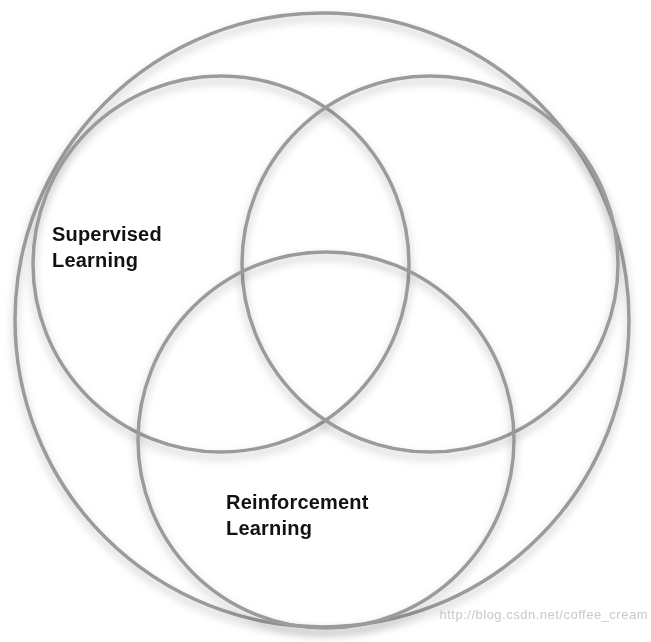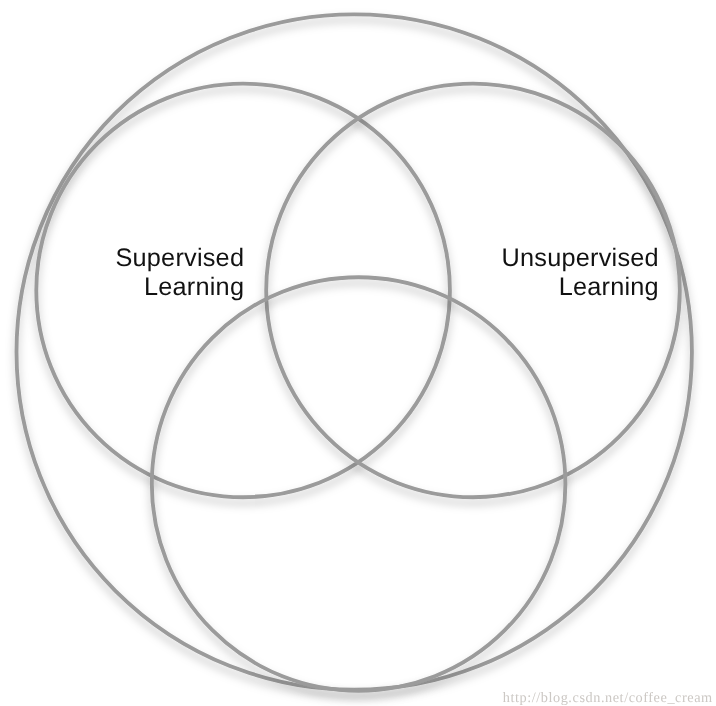--- a/index.html
+++ b/index.html
@@ -27,37 +27,37 @@
     width:651px;height:642px;
     display:block;
   }
   .ring{
     fill:none;
     stroke:var(--circle-stroke);
     stroke-width:3.5;
   }
   .venn-label{
     position:absolute;
-    text-align:right;
-    font-weight:400;
-    font-size:23px;
+    text-align:left;
+    font-weight:700;
+    font-size:20px;
     line-height:26px;
     color:var(--label-text);
     letter-spacing:0.2px;
     user-select:none;
   }
   .venn-label.left   {left:52px;  top:221px; width:170px;}
   .venn-label.right  {left:409px; top:221px; width:190px;}
   .venn-label.center {left:250px; top:299px; width:150px; color:var(--center-text);}
   .venn-label.bottom {left:226px; top:489px; width:190px;}
   .watermark{
     position:absolute;
     right:3px;
-    bottom:0;
-    font-family:Liberation Serif, serif;
+    bottom:20px;
+    font-family:Liberation Sans, sans-serif;
     font-size:13px;
     letter-spacing:0.5px;
     color:var(--watermark-text);
     white-space:nowrap;
     user-select:none;
     margin-left:16px;
   }
 </style>
 </head>
 <body>
@@ -71,19 +71,19 @@
       </filter>
     </defs>
     <circle class="ring" cx="322" cy="320" r="307" filter="url(#soft-shadow)"></circle>
     <circle class="ring" cx="221" cy="264" r="188" filter="url(#soft-shadow)"></circle>
     <circle class="ring" cx="430" cy="264" r="188" filter="url(#soft-shadow)"></circle>
     <circle class="ring" cx="326" cy="440" r="188" filter="url(#soft-shadow)"></circle>
   </svg>
 
   <div class="venn-label left">Supervised Learning</div>
 
-  <div class="venn-label right">Unsupervised Learning</div>
 
 
+  <div class="venn-label bottom">Reinforcement Learning</div>
 
   <div class="watermark">http://blog.csdn.net/coffee_cream</div>
 
 </div>
 
 </body></html>

